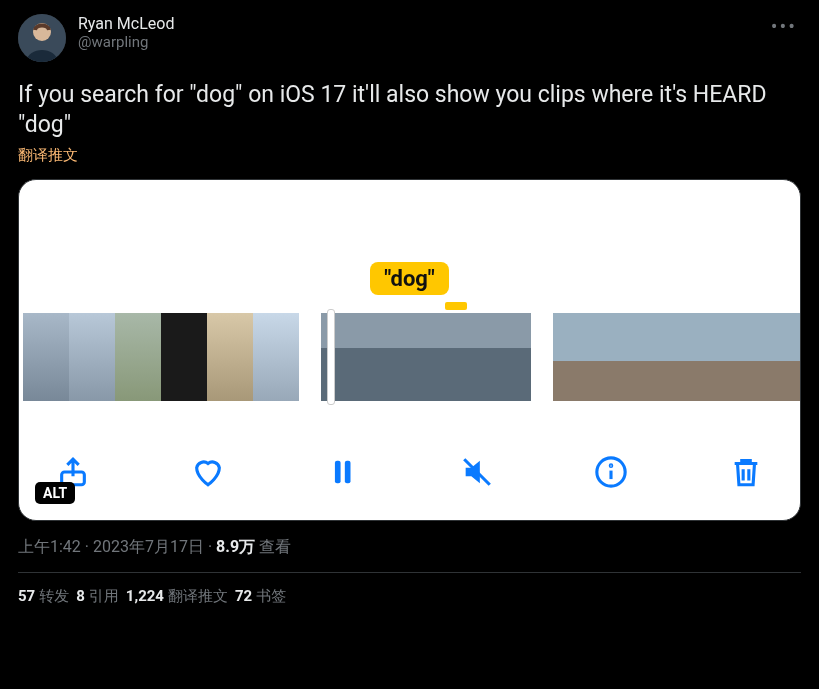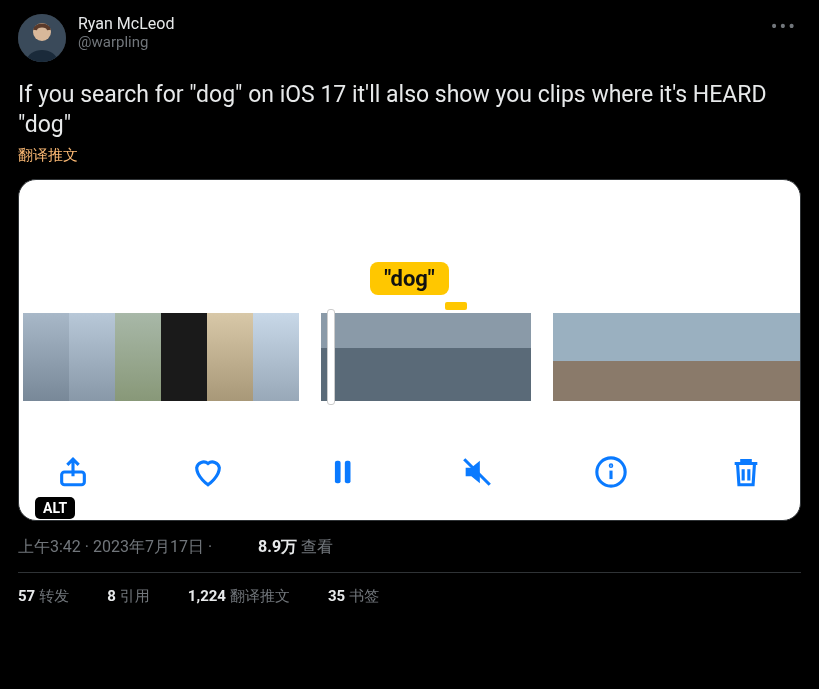--- a/index.html
+++ b/index.html
@@ -142,42 +142,42 @@
     display: flex;
     align-items: center;
     justify-content: center;
     color: #0a7aff;
     cursor: pointer;
   }
   .tool svg { width: 34px; height: 34px; stroke: #0a7aff; fill: none; stroke-width: 2.2; }
   .alt-badge {
     position: absolute;
     left: 16px;
-    bottom: 1px;
+    bottom: 16px;
     background: #000;
     color: #fff;
     font-size: 14px;
     font-weight: 700;
     padding: 3px 8px;
     border-radius: 5px;
     cursor: pointer;
   }
   .meta {
     margin-top: 16px;
     font-size: 16px;
     color: #71767b;
   }
-  .meta .views-count { color: #e7e9ea; font-weight: 700; margin-left: 42px; }
+  .meta .views-count { color: #e7e9ea; font-weight: 700; }
   .divider {
     margin-top: 14px;
     border-top: 1px solid #2f3336;
   }
   .stats {
     display: flex;
-    gap: 38px;
+    gap: 7px;
     padding-top: 14px;
     font-size: 15px;
     color: #71767b;
   }
   .stats strong { color: #e7e9ea; font-weight: 700; margin-right: 4px;}
   .stats span { cursor: pointer; }
 </style>
 </head>
 <body>
 
@@ -267,27 +267,27 @@
         <svg viewBox="0 0 24 24">
             <path d="M4 6h16M9 6V4h6v2M6 6l1 15h10l1-15M10 10v8M14 10v8"></path>
           </svg>
       </div>
     </div>
 
     <div class="alt-badge">ALT</div>
   </div>
 
   <div class="meta">
-    <span>上午3:42</span> ·
+    <span>上午1:42</span> ·
     <span>2023年7月17日</span> ·
     <span class="views-count">8.9万</span>
     <span>查看</span>
   </div>
 
   <div class="divider"></div>
 
   <div class="stats">
     <span><strong>57</strong><span>转发</span></span>
     <span><strong>8</strong><span>引用</span></span>
     <span><strong>1,224</strong><span>翻译推文</span></span>
-    <span><strong>35</strong><span>书签</span></span>
+    <span><strong>72</strong><span>书签</span></span>
   </div>
 </div>
 
 </body></html>

